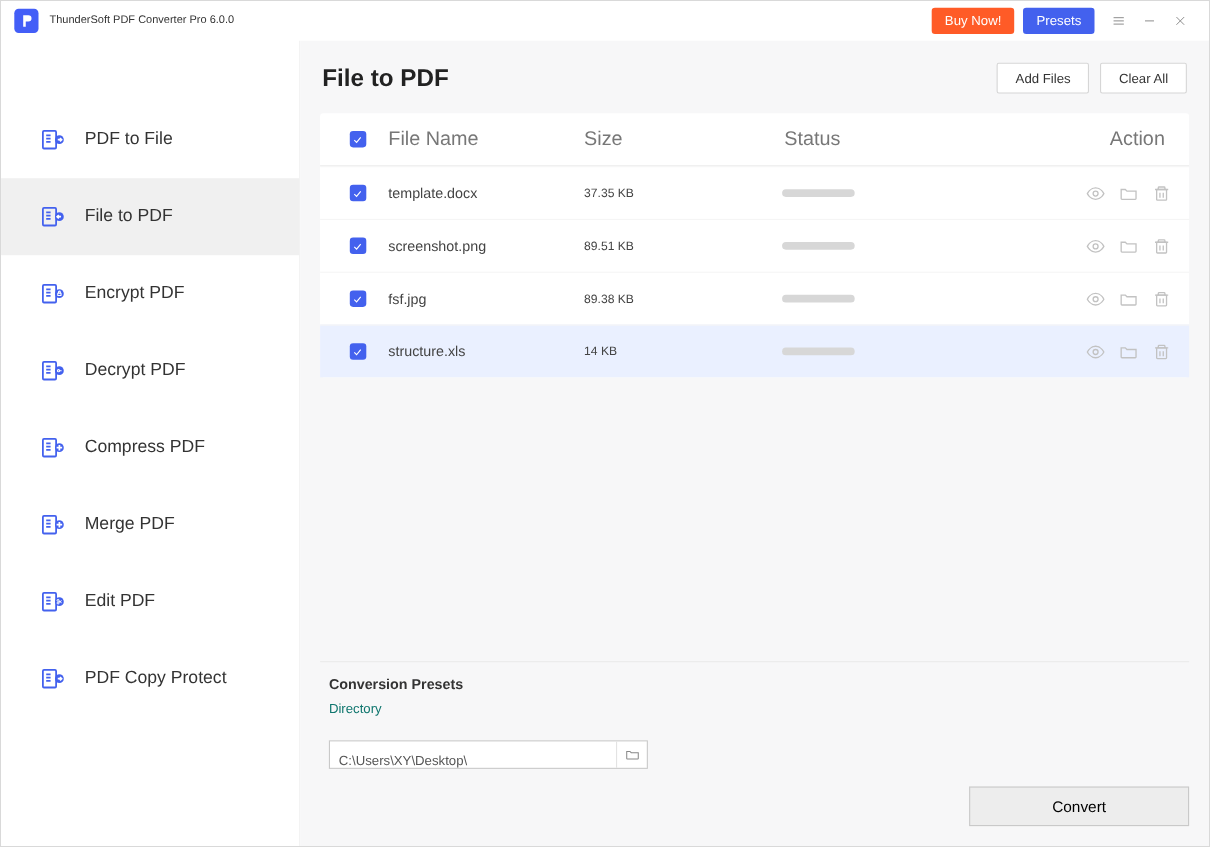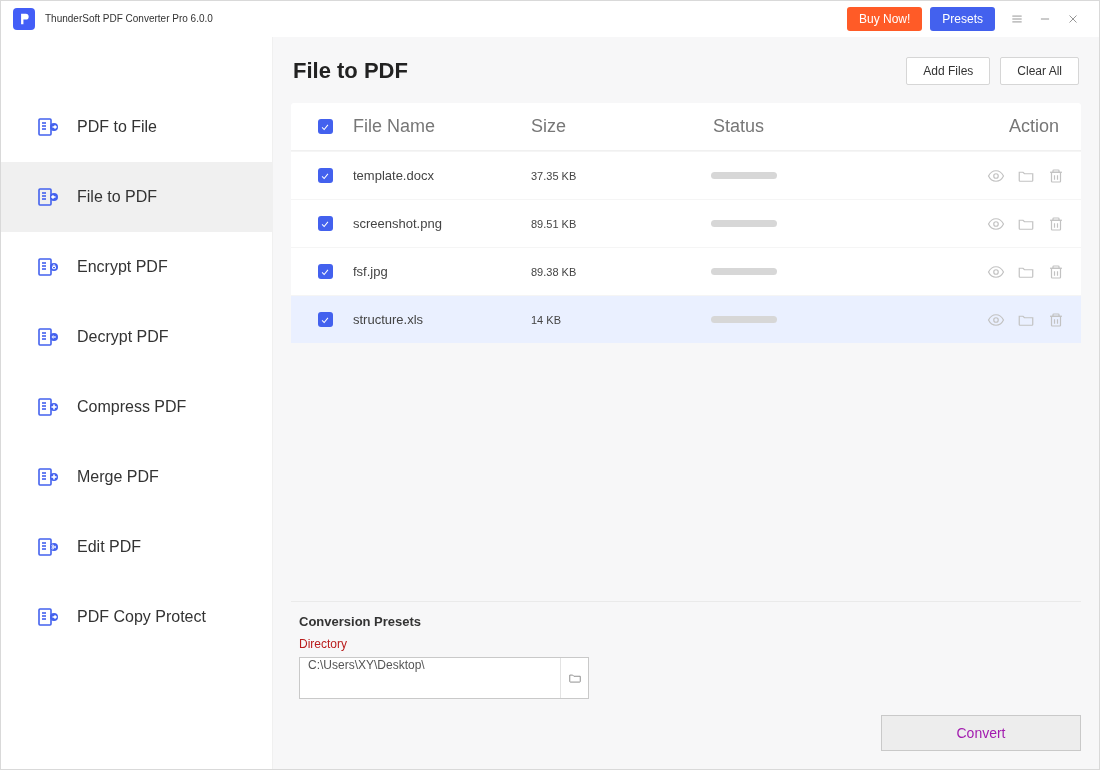--- a/index.html
+++ b/index.html
@@ -150,32 +150,32 @@
   .action-icon { width:18px; height:18px; cursor:pointer; display:flex; align-items:center; justify-content:center; }
   .action-icon svg { width:18px; height:18px; stroke:#c2c2c2; fill:none; stroke-width:1.6; }
   .table-blank { flex:1; }
   
   .presets {
     margin-top: 10px;
     padding: 12px 8px 0 8px;
     border-top: 1px solid #eaeaea;
   }
   .presets-title { font-size:13px; font-weight:600; color:#333; margin-bottom:8px; }
-  .presets-label { font-size:12px; color:#b91c1c; margin-bottom:6px; }
-  .dir-wrap { display:inline-flex; align-items:flex-start; border:1px solid #c9c9c9; height:42px; width:290px; background:#fff; }
+  .presets-label { font-size:12px; color:#0f766e; margin-bottom:22px; }
+  .dir-wrap { display:inline-flex; align-items:flex-end; border:1px solid #c9c9c9; height:26px; width:290px; background:#fff; }
   .dir-input { flex:1; border:none; outline:none; padding:0 8px; font-size:12px; color:#555; background:transparent; }
   .dir-browse { width:28px; height:100%; display:flex; align-items:center; justify-content:center; border-left:1px solid #e3e3e3; cursor:pointer; }
   .dir-browse svg { width:14px; height:14px; stroke:#888; fill:none; stroke-width:1.6; }
   
   .convert-wrap { display:flex; justify-content:flex-end; margin-top:16px; }
   .btn-convert {
     width: 200px; height: 36px;
     background:#ededed;
     border:1px solid #c9c9c9;
-    font-size:14px; color:#a21caf;
+    font-size:14px; color:#000000;
     cursor:pointer;
   }
   .col-action-head { text-align:right; padding-right:12px; }
   .col-status-head { padding-left: 2px; }
 </style>
 </head>
 <body>
 
 <div class="window">
 

